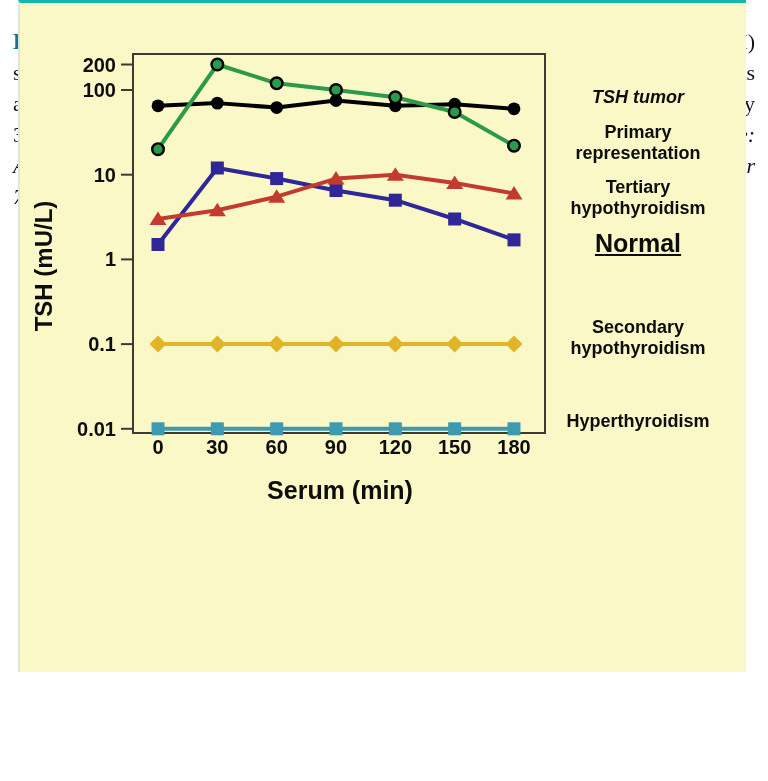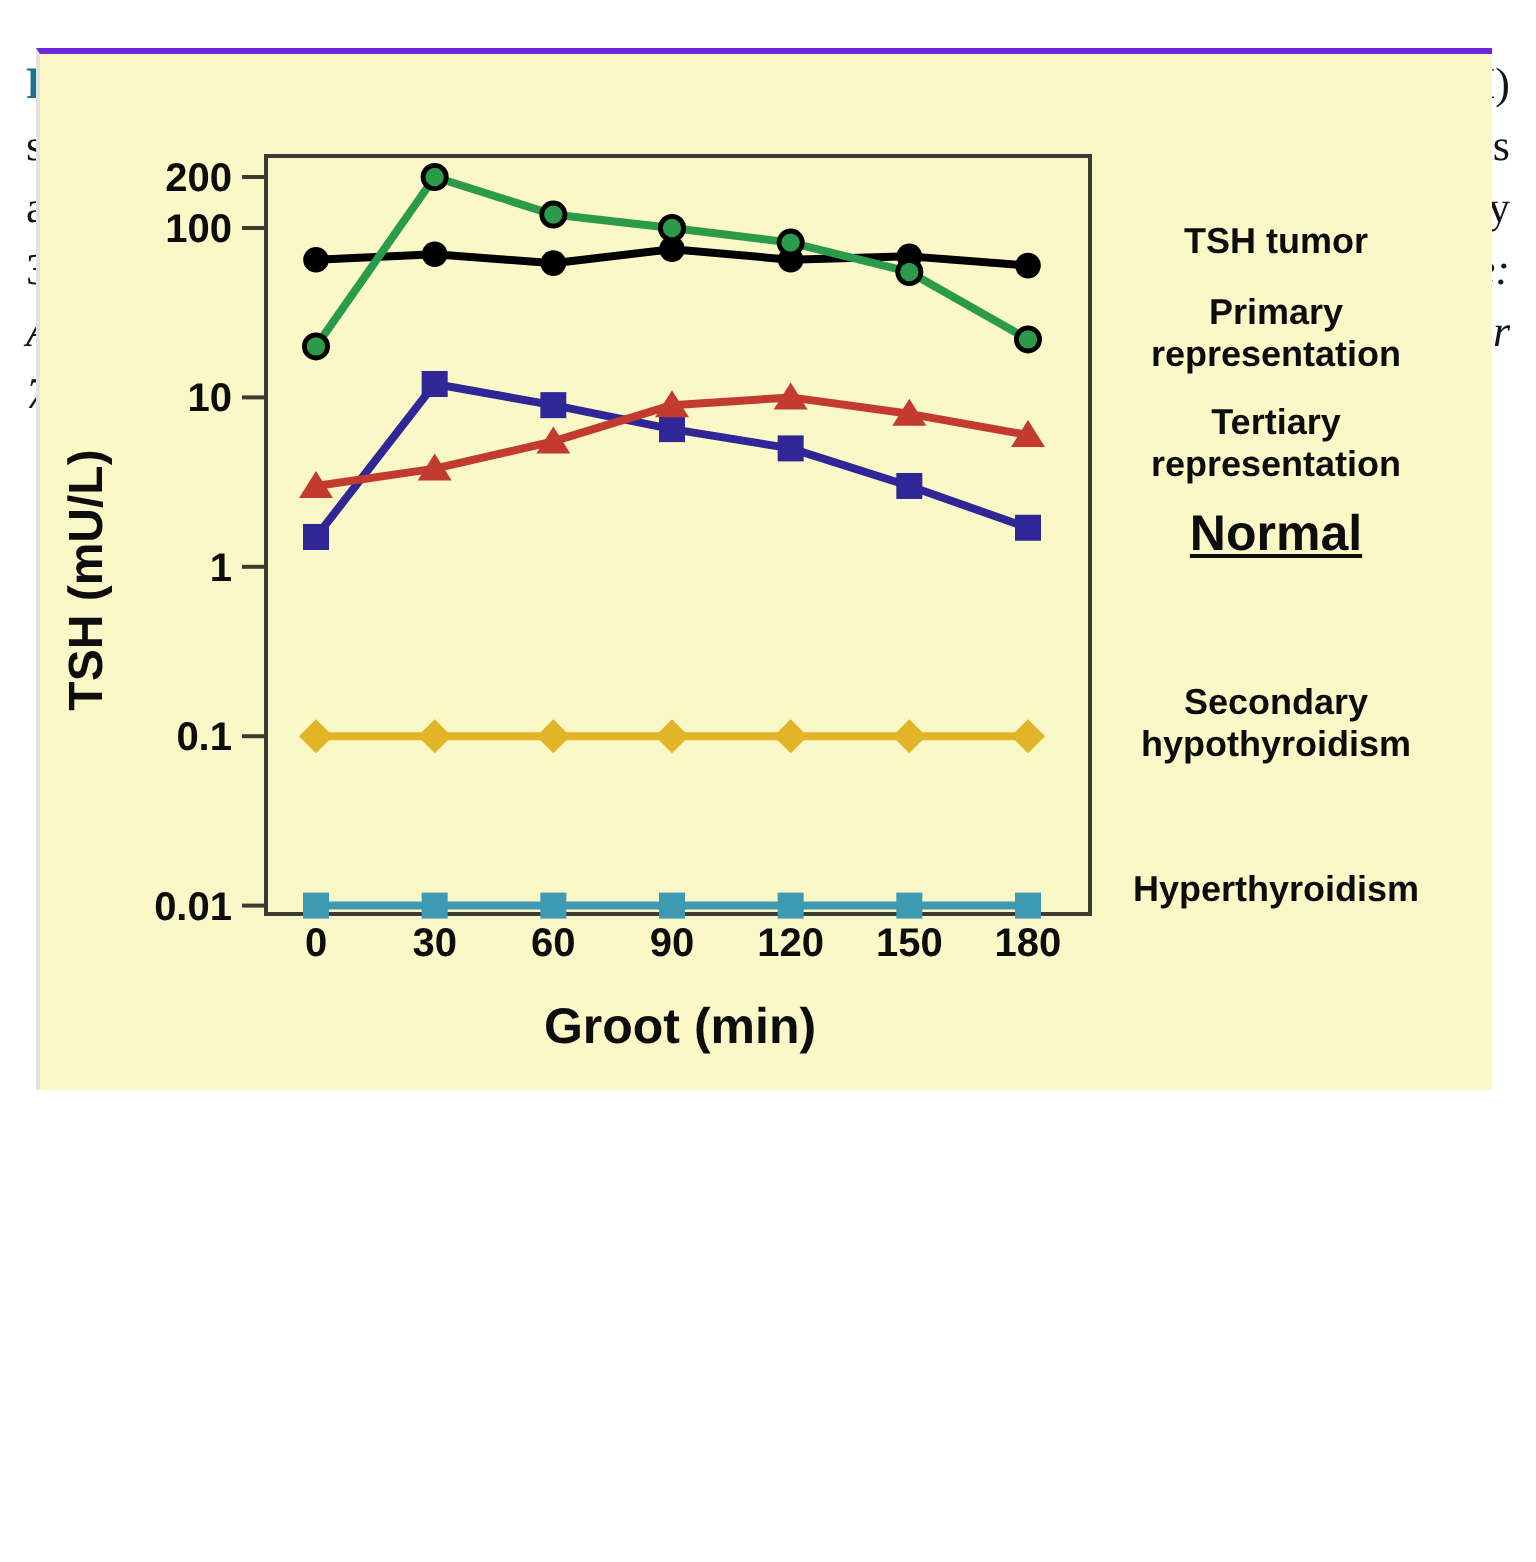--- a/index.html
+++ b/index.html
@@ -1,32 +1,32 @@
 <!DOCTYPE html>
 <html><head>
 <meta charset="utf-8">
 <style>
   html,body{margin:0;padding:0;background:#ffffff;}
   .page{position:relative;width:768px;height:781px;background:#ffffff;overflow:hidden;}
   .panel{
-    position:absolute;left:18px;top:24px;width:728px;height:521px;box-sizing:border-box;
-    background:#fbf8c8;border-top:3px solid #6d28d9;border-left:2px solid #e2e2de;
+    position:absolute;left:18px;top:0;width:728px;height:672px;box-sizing:border-box;
+    background:#fbf8c8;border-top:3px solid #14b8a6;border-left:2px solid #e2e2de;
   }
   .panel svg{position:absolute;left:0;top:0;display:block;}
   .tick{font:bold 20px "Liberation Sans",sans-serif;fill:#0d0d0d;}
   .axis-label{position:absolute;font-family:"Liberation Sans",sans-serif;font-weight:bold;color:#0d0d0d;white-space:nowrap;}
   .ylabel{left:24px;top:263px;transform:translate(-50%,-50%) rotate(-90deg);font-size:24px;}
   .xlabel{left:320px;top:487px;transform:translate(-50%,-50%);font-size:25px;}
   .legend{position:absolute;left:0;top:0;width:100%;height:100%;pointer-events:none;}
   .lg{
     position:absolute;left:618px;transform:translate(-50%,-50%);
     font:bold 18px/21px "Liberation Sans",sans-serif;color:#0d0d0d;
     text-align:center;white-space:pre-line;
   }
-  .lg0{top:94px;}
+  .lg0{top:94px;font-style:italic;}
   .lg1{top:140px;}
   .lg2{top:195px;}
   .lg3{top:240px;font-size:25px;line-height:26px;text-decoration:underline;}
   .lg4{top:335px;text-align:center;}
   .lg5{top:418px;}
   .caption{
     margin:26px 13px 0 13px;
     font:22px/31px "Liberation Serif",serif;color:#141414;
     text-align:justify;
   }
@@ -104,28 +104,28 @@
         <circle cx="138" cy="146.2027593672608" r="5.8" fill="#2b9a4a" stroke="#000000" stroke-width="2.4"></circle>
         <circle cx="197.333" cy="61.50275936726079" r="5.8" fill="#2b9a4a" stroke="#000000" stroke-width="2.4"></circle>
         <circle cx="256.666" cy="80.29334845976618" r="5.8" fill="#2b9a4a" stroke="#000000" stroke-width="2.4"></circle>
         <circle cx="315.999" cy="87" r="5.8" fill="#2b9a4a" stroke="#000000" stroke-width="2.4"></circle>
         <circle cx="375.332" cy="94.2999667030992" r="5.8" fill="#2b9a4a" stroke="#000000" stroke-width="2.4"></circle>
         <circle cx="434.66499999999996" cy="108.99128019983755" r="5.8" fill="#2b9a4a" stroke="#000000" stroke-width="2.4"></circle>
         <circle cx="493.998" cy="142.69679893435912" r="5.8" fill="#2b9a4a" stroke="#000000" stroke-width="2.4"></circle>
       </svg>
 
     <div class="axis-label ylabel">TSH (mU/L)</div>
-    <div class="axis-label xlabel">Groot (min)</div>
+    <div class="axis-label xlabel">Serum (min)</div>
 
     <div class="legend">
       <div class="lg lg0">TSH tumor</div>
       <div class="lg lg1">Primary
 representation</div>
       <div class="lg lg2">Tertiary
-representation</div>
+hypothyroidism</div>
       <div class="lg lg3">Normal</div>
       <div class="lg lg4">Secondary
 hypothyroidism</div>
       <div class="lg lg5">Hyperthyroidism</div>
     </div>
   </div>
 
   <p class="caption"><span class="figlabel" style="color: rgb(28, 113, 147);">FIGURE 6.10</span><span>Schematic representation of thyrotrophin-releasing hormone (TRH) stimulation tests in patients with a variety of thyroid disorders. TRH was administered at time 0. Serum samples of TSH were collected at baseline and every 30 min for 3 h. Subjects with different disorders are indicated on the right.</span> <span class="src">Source: Adapted from De Groot LJ, Jameson JL, editors. Endocrinology. 6th ed. Chapter 73, Thyroid-stimulating hormone: physiology and secretion. Elsevier.</span></p>
 
 </div>

